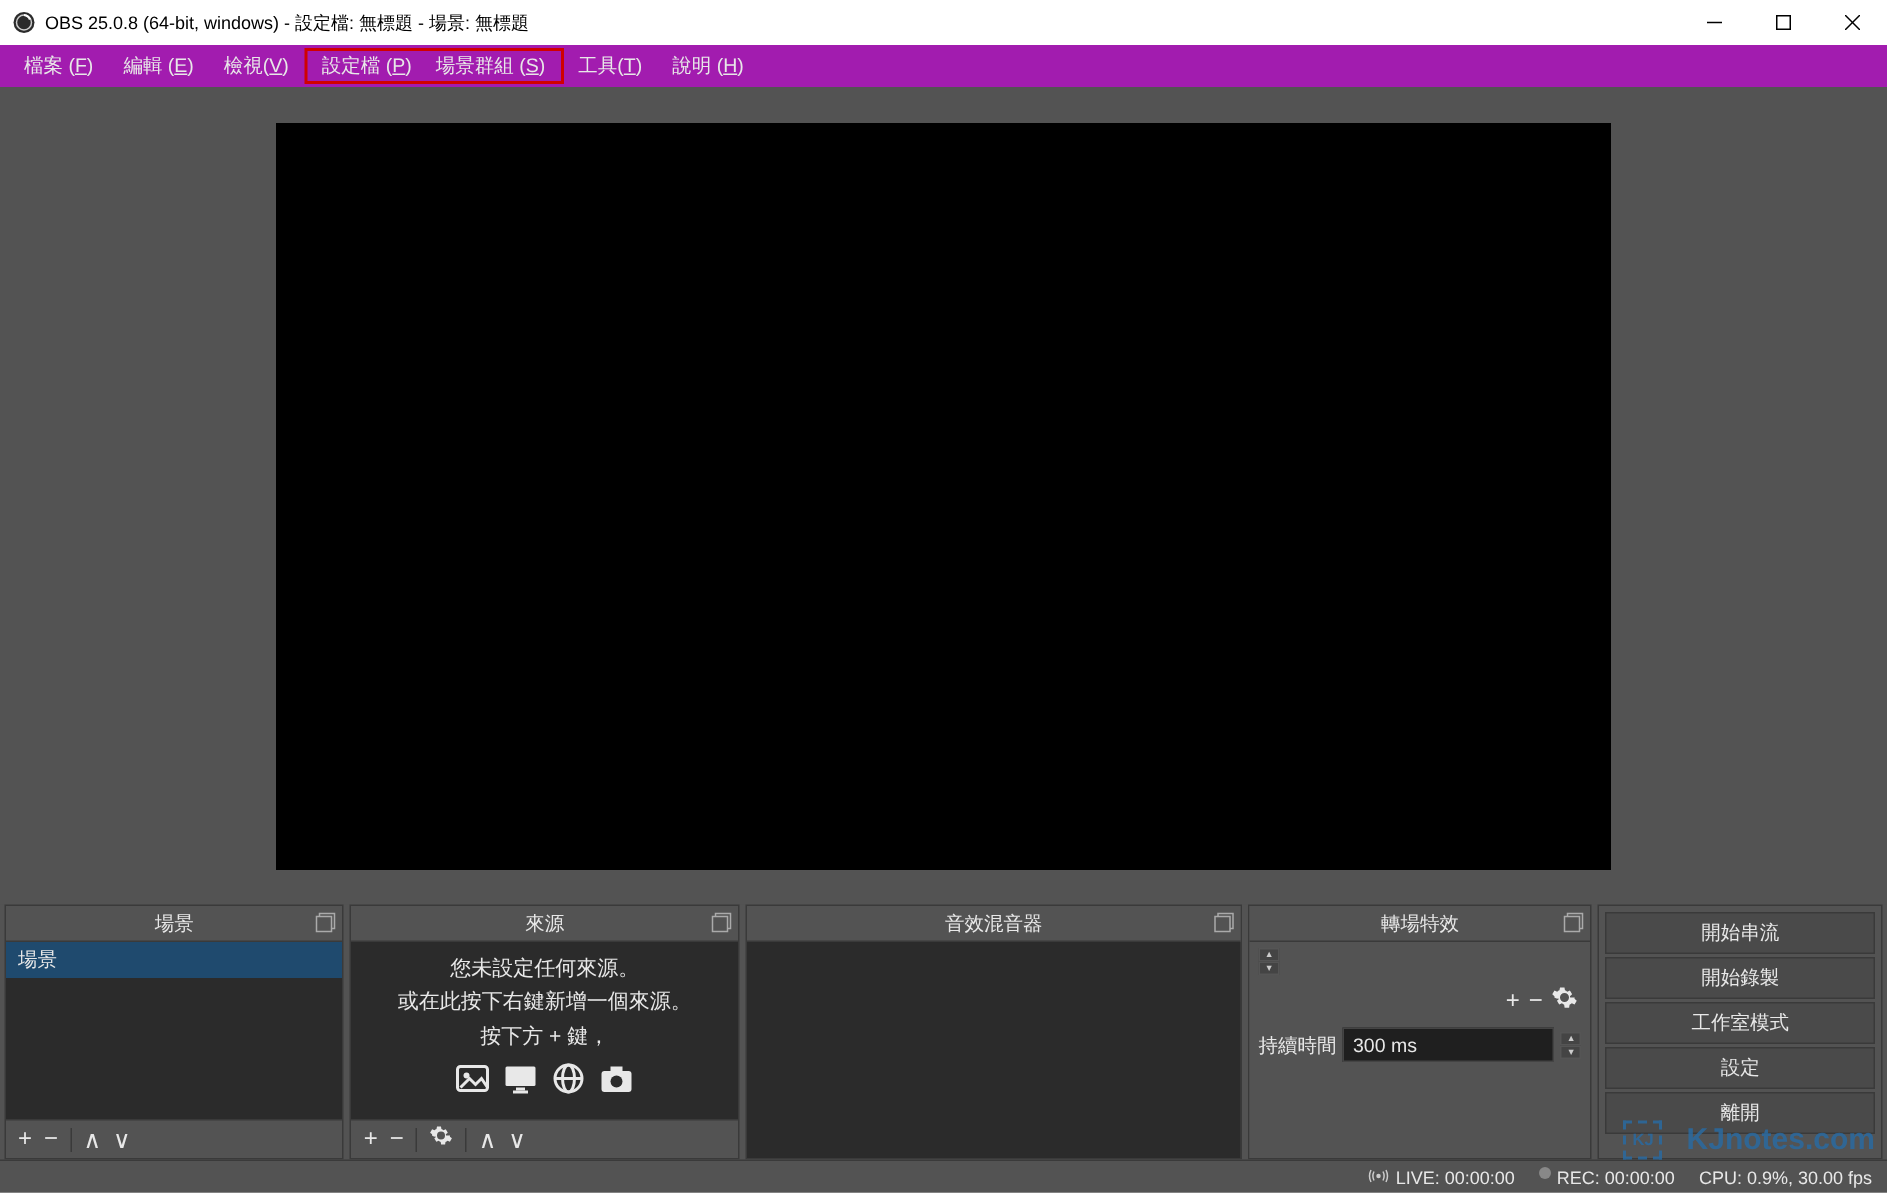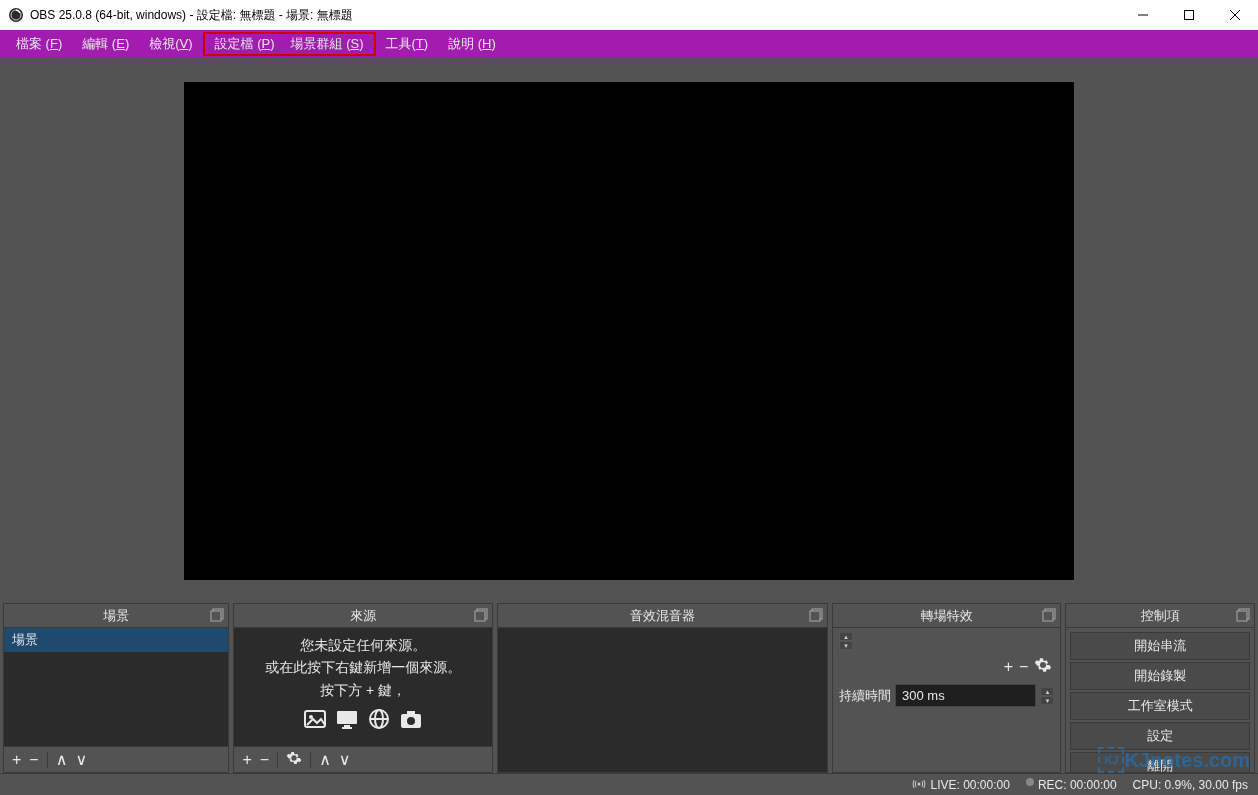--- a/index.html
+++ b/index.html
@@ -55,21 +55,21 @@
 .duration-input { flex: 1; background: #1f1f1f; color: #e8e8e8; border: 1px solid #444; padding: 3px 6px; font-size: 13px; }
 
 .control-button { background: #4a4a4a; color: #e8e8e8; border: 1px solid #3a3a3a; padding: 4px 0; margin: 2px 4px; font-size: 13px; text-align: center; cursor: pointer; }
 .dock-controls .dock-body { background: #535353; padding-top: 2px; }
 
 .statusbar { height: 22px; background: #535353; display: flex; align-items: center; justify-content: flex-end; padding: 0 10px; gap: 16px; color: #e8e8e8; font-size: 12px; border-top: 1px solid #3a3a3a; }
 .status-item { display: flex; align-items: flex-start; gap: 4px; }
 .status-dot { width: 8px; height: 8px; border-radius: 50%; background: #888; }
 .live-icon svg { width: 14px; height: 10px; }
 
-.watermark { position: absolute; right: 8px; bottom: 22px; color: #2a6aa0; font-size: 20px; font-weight: bold; opacity: 0.85; font-family: serif; display:flex; align-items:center; gap:0; pointer-events:none; }
+.watermark { position: absolute; right: 8px; bottom: 22px; color: #2a6aa0; font-size: 20px; font-weight: bold; opacity: 0.85; font-family: serif; display:flex; align-items:center; gap:16px; pointer-events:none; }
 .watermark-icon { width:26px; height:26px; border:2px dashed #2a6aa0; display:flex; align-items:center; justify-content:center; font-size:11px; }
 </style>
 </head>
 <body>
 
 <div class="titlebar">
   <span class="titlebar-icon">
     <svg viewBox="0 0 16 16">
         <circle cx="8" cy="8" r="7" fill="#2b2b2b"></circle>
         <circle cx="8" cy="8" r="5" fill="none" stroke="#ccc" stroke-width="1"></circle>
@@ -229,27 +229,20 @@
           <div class="duration-input">300 ms</div>
           <div class="spin-btns">
               <div>▴</div>
               <div>▾</div>
             </div>
         </div>
       </div>
     </div>
 
     <div class="dock dock-controls">
-      <div class="dock-header">
-        <span>控制項</span>
-        <span class="dock-popup-icon"><svg viewBox="0 0 14 14">
-              <rect x="3" y="1" width="10" height="10" fill="none" stroke="#aaa" stroke-width="1"></rect>
-              <rect x="1" y="3" width="10" height="10" fill="#535353" stroke="#aaa" stroke-width="1"></rect>
-            </svg></span>
-      </div>
       <div class="dock-body">
         <div class="control-button">開始串流</div>
         <div class="control-button">開始錄製</div>
         <div class="control-button">工作室模式</div>
         <div class="control-button">設定</div>
         <div class="control-button">離開</div>
       </div>
     </div>
 
   </div>

